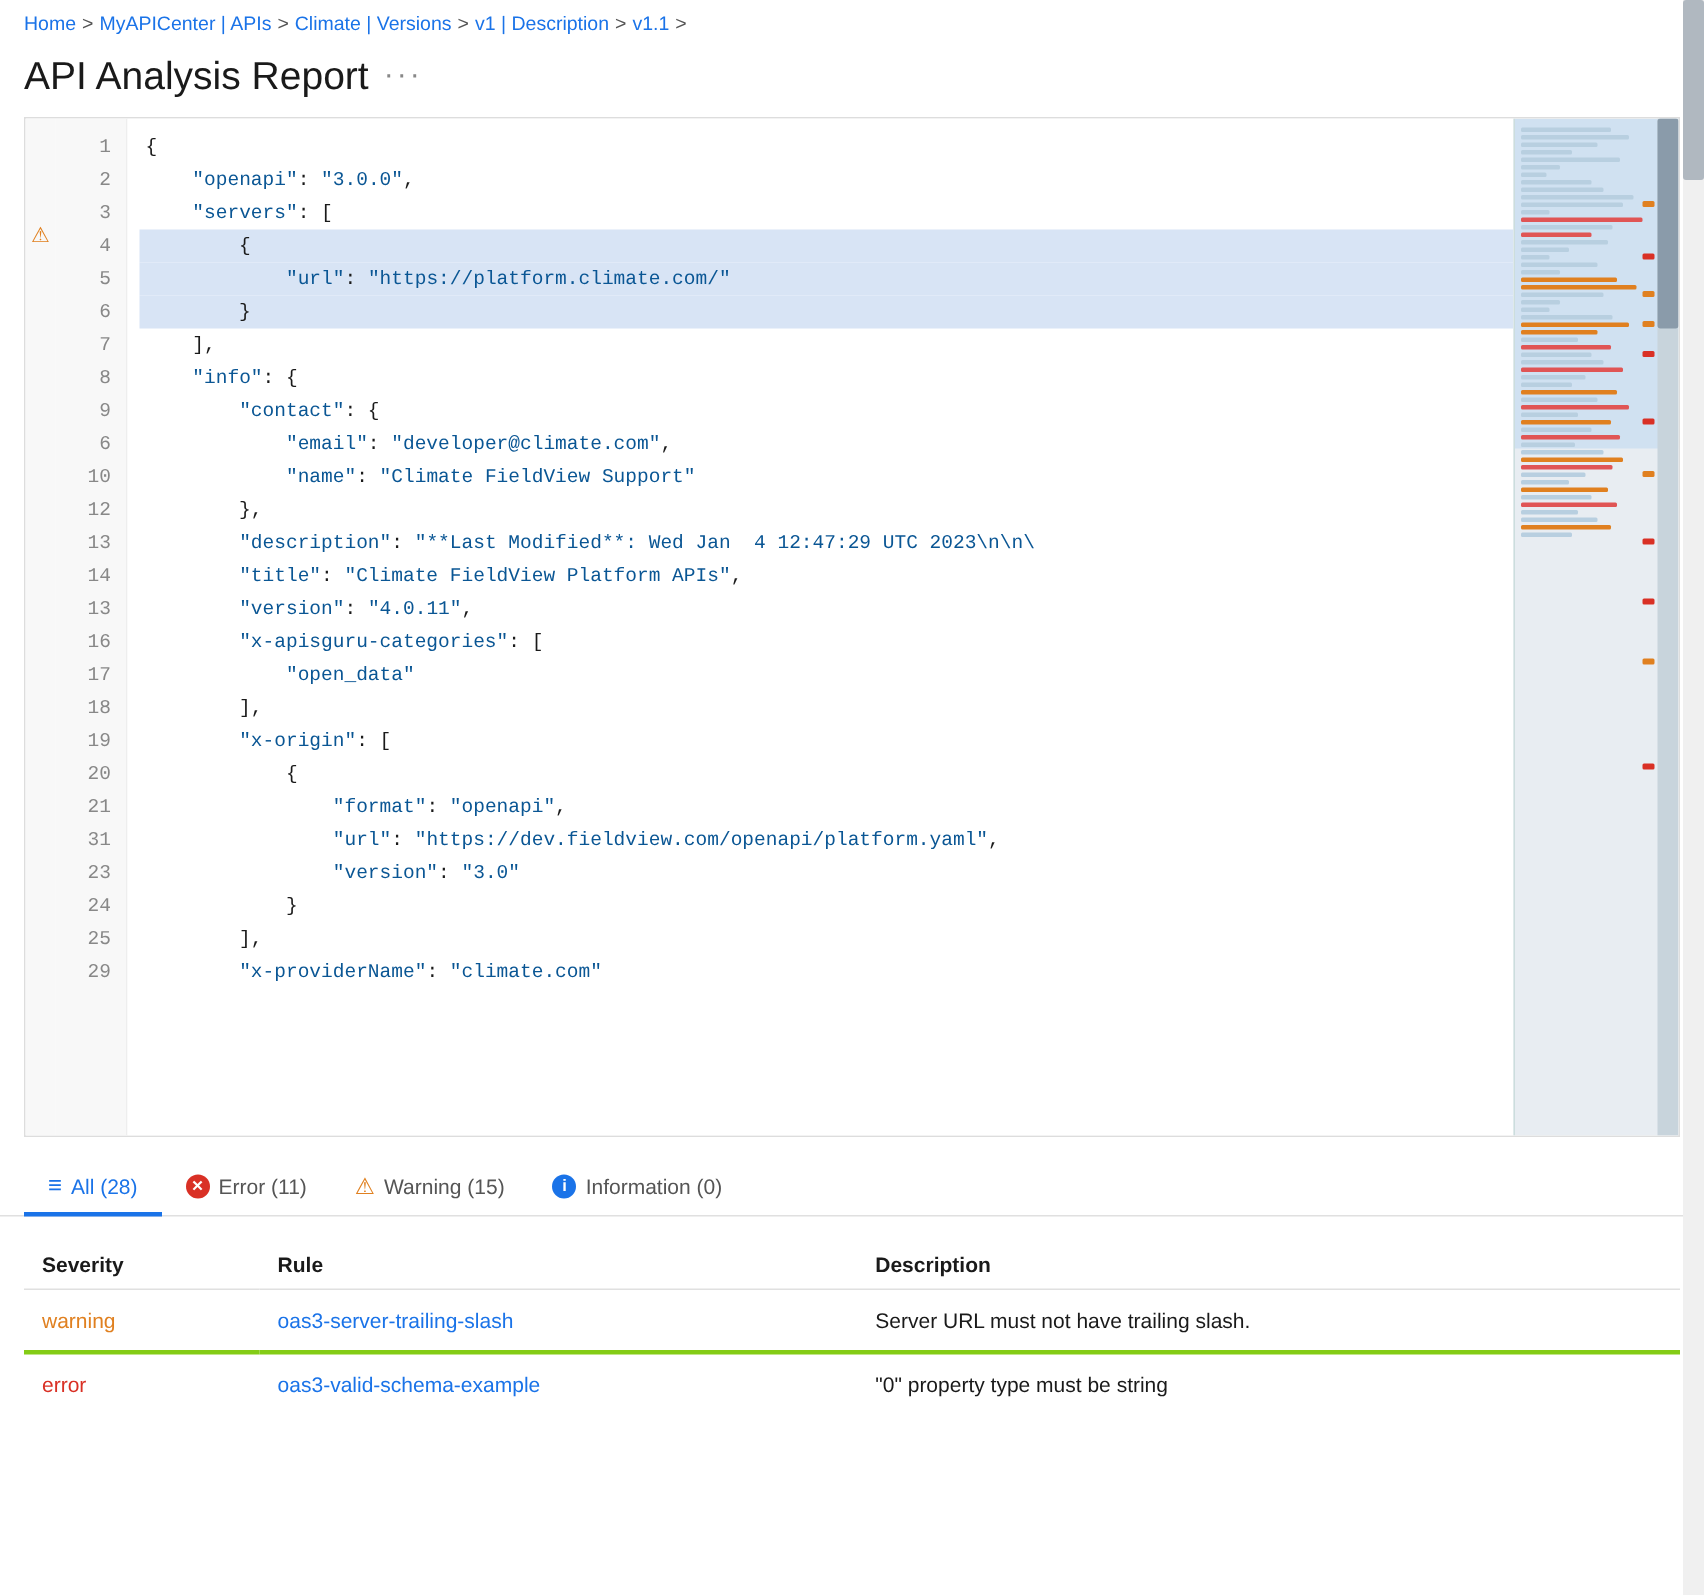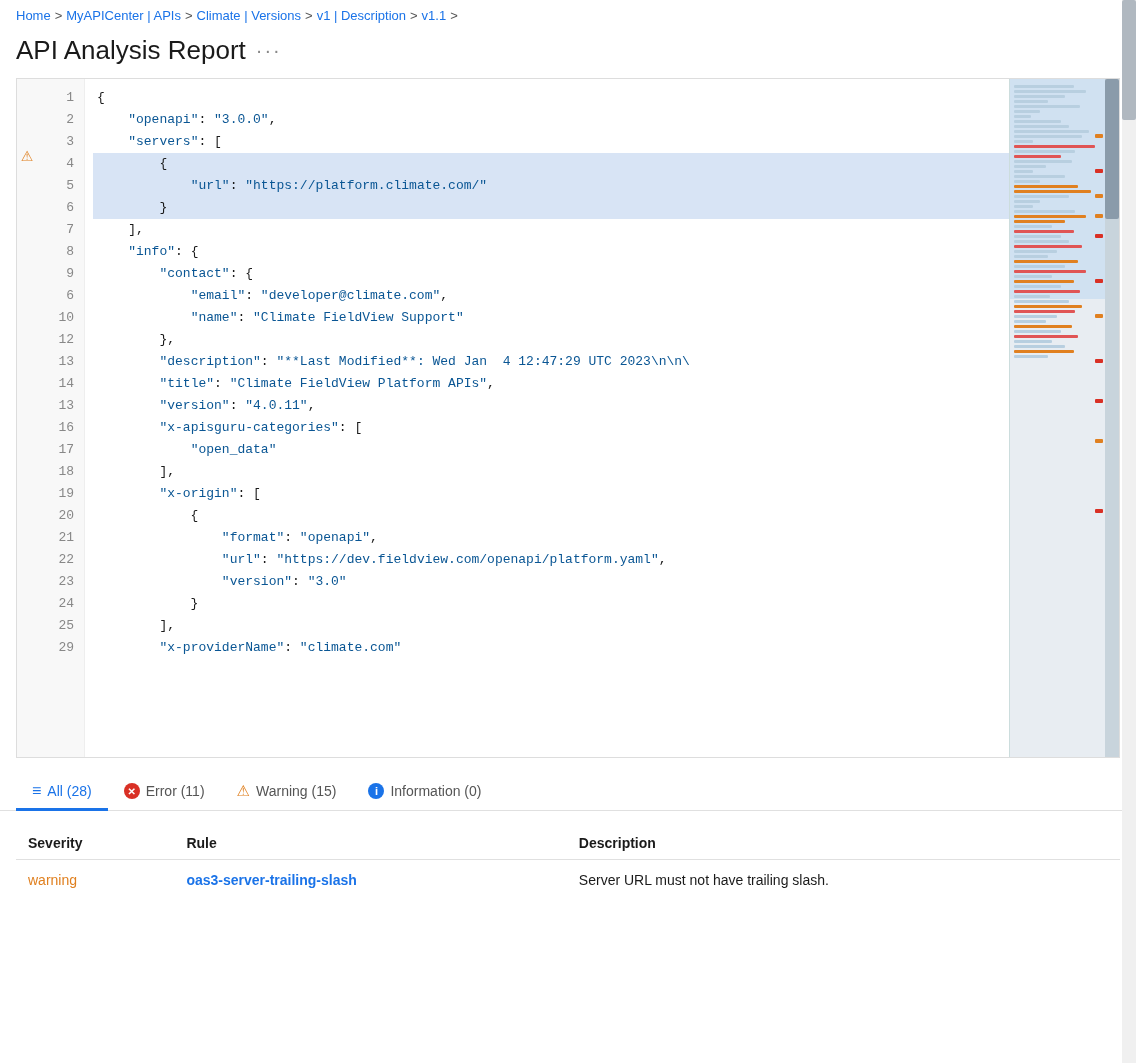--- a/index.html
+++ b/index.html
@@ -221,21 +221,21 @@
       padding: 12px 12px;
       font-size: 14px;
       border-bottom: 3px solid #84cc16;
       vertical-align: top;
     }
     .results-table tbody tr:last-child td {
       border-bottom: none;
     }
     .severity-warning { color: #e08020; }
     .severity-error { color: #d93025; }
-    .rule-link { color: #1a73e8; text-decoration: none; cursor: pointer; font-weight: bold; }
+    .rule-link { color: #1a73e8; text-decoration: none; cursor: pointer; }
 
     
     .page-scrollbar {
       position: fixed;
       right: 0;
       top: 0;
       bottom: 0;
       width: 14px;
       background: #f0f0f0;
     }
@@ -316,21 +316,21 @@
       <span class="ln">12</span>
       <span class="ln">13</span>
       <span class="ln">14</span>
       <span class="ln">13</span>
       <span class="ln">16</span>
       <span class="ln">17</span>
       <span class="ln">18</span>
       <span class="ln">19</span>
       <span class="ln">20</span>
       <span class="ln">21</span>
-      <span class="ln">22</span>
+      <span class="ln">31</span>
       <span class="ln">23</span>
       <span class="ln">24</span>
       <span class="ln">25</span>
       <span class="ln">29</span>
     </div>
 
     <div class="code-content">
       <span class="code-line">{</span>
       <span class="code-line">    <span class="key">"openapi"</span>: <span class="string">"3.0.0"</span>,</span>
       <span class="code-line">    <span class="key">"servers"</span>: [</span>
@@ -471,19 +471,24 @@
         <th>Rule</th>
         <th>Description</th>
       </tr>
     </thead>
     <tbody>
       <tr>
         <td class="severity-warning">warning</td>
         <td><a class="rule-link">oas3-server-trailing-slash</a></td>
         <td>Server URL must not have trailing slash.</td>
       </tr>
+      <tr>
+        <td class="severity-error">error</td>
+        <td><a class="rule-link">oas3-valid-schema-example</a></td>
+        <td>"0" property type must be string</td>
+      </tr>
     </tbody>
   </table>
 </div>
 
 <div class="page-scrollbar">
   <div class="page-scrollbar-thumb"></div>
 </div>
 
 </body></html>

